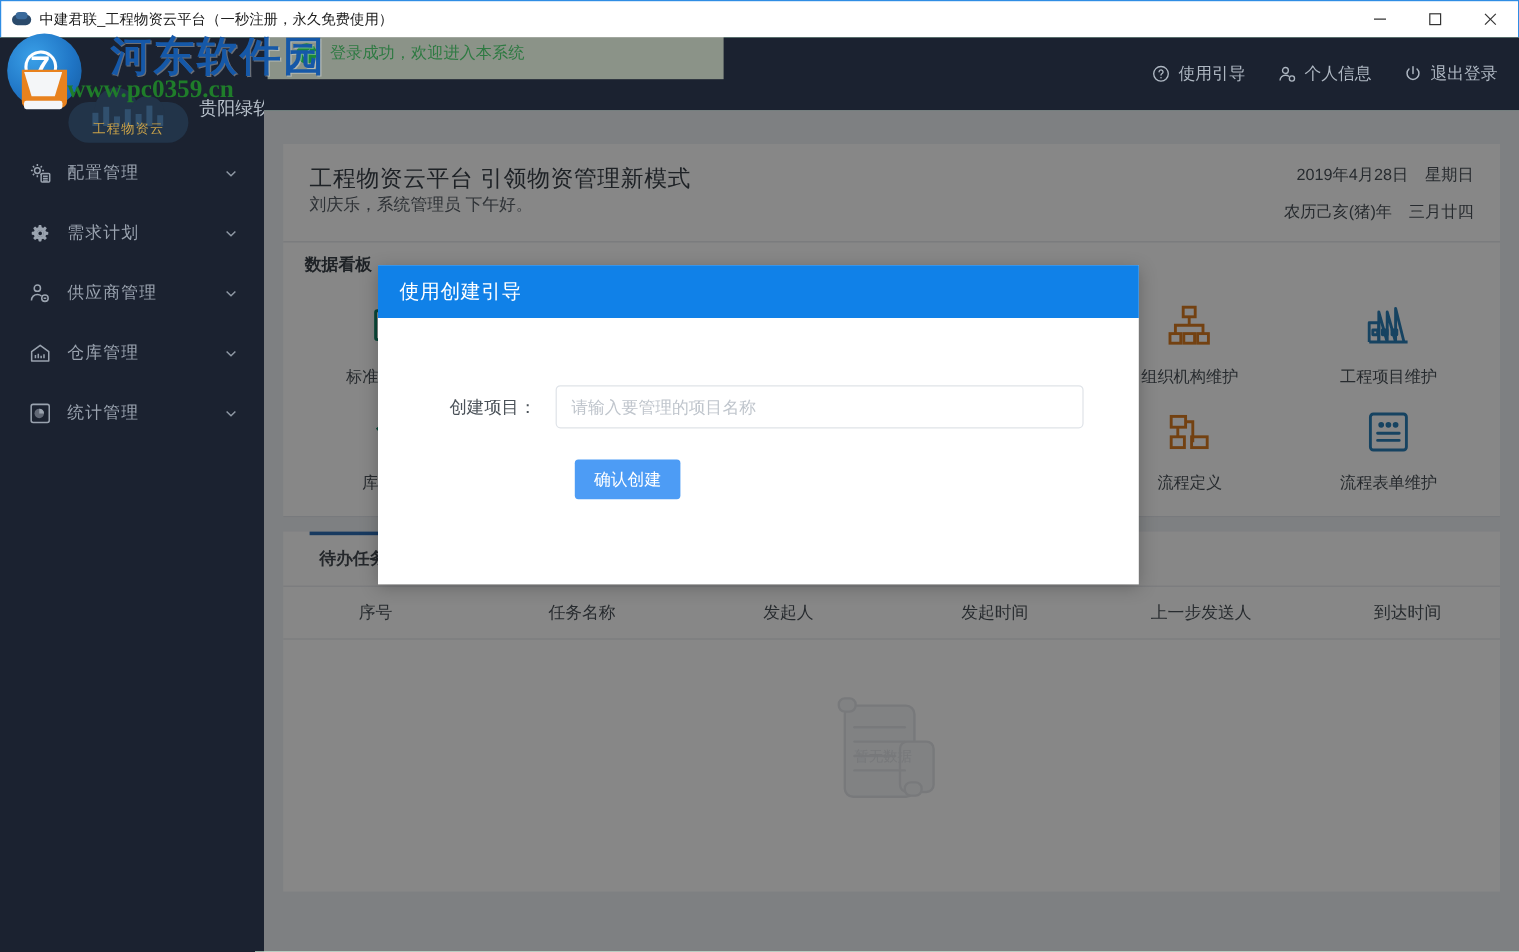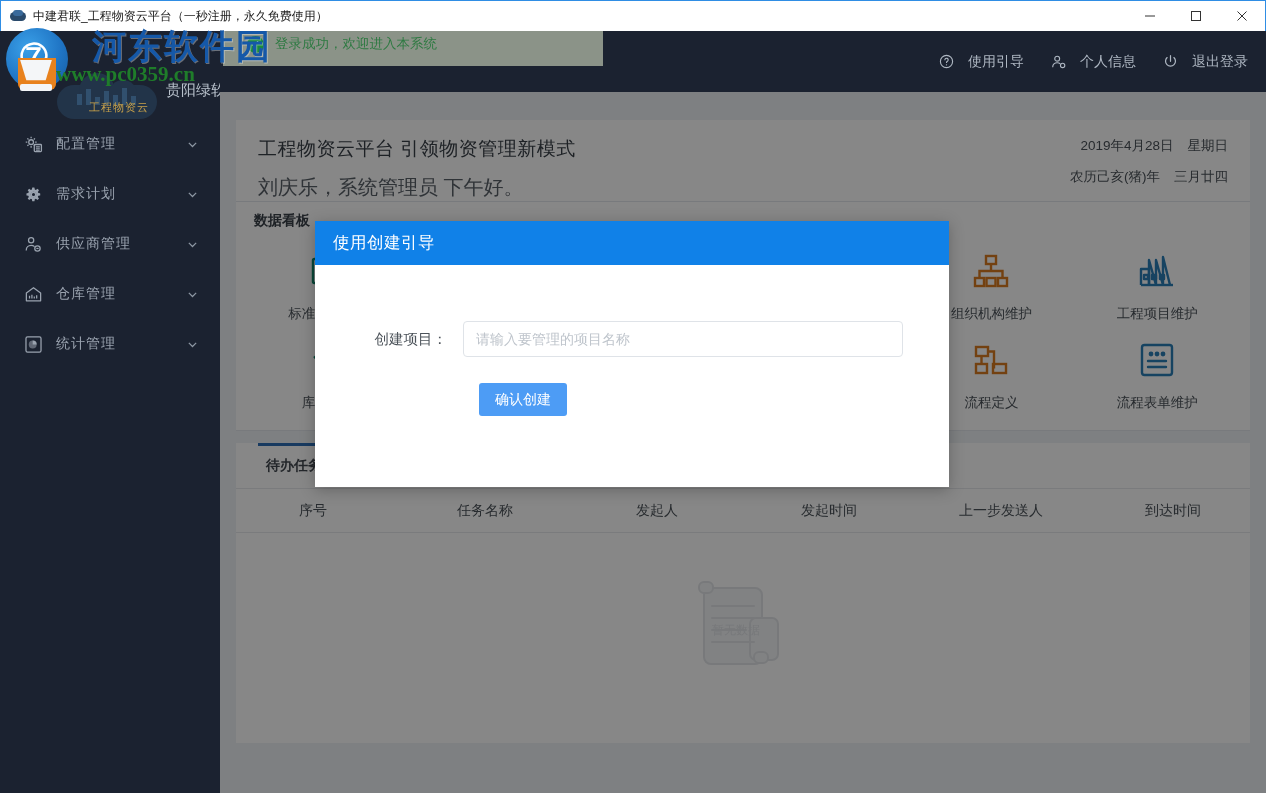--- a/index.html
+++ b/index.html
@@ -87,21 +87,21 @@
   .cloud-logo .c-sky {
     position: absolute; left: 16px; top: 12px;
     width: 70px; height: 20px;
     overflow: hidden;
   }
   .cloud-logo .c-sky i {
     position: absolute; bottom: 0; width: 5px;
     background: #31506e; display: block;
   }
   .cloud-logo .c-text {
-    position: absolute; left: 12px; top: 27px; width: 100px;
+    position: absolute; left: 0; top: 27px; width: 100px;
     text-align: center; font-size: 11px; color: #c9a24a;
     font-family: "Liberation Serif", serif; letter-spacing: 1px;
     white-space: nowrap;
   }
   .company {
     position: absolute; left: 166px; top: 50px;
     font-size: 15px; color: #b9c2cc;
     white-space: nowrap;
   }
   .menu { margin-top: 18px; }
@@ -126,21 +126,21 @@
   .topbar {
     position: absolute; left: 220px; top: 31px;
     width: 1046px; height: 61px;
     background: #1b2230;
   }
   .top-actions {
     position: absolute; right: 18px; top: 0; height: 61px;
     display: flex; align-items: center; gap: 26px;
   }
   .top-action {
-    display: flex; align-items: center; gap: 14px;
+    display: flex; align-items: center; gap: 7px;
     color: #aeb7c2; font-size: 14px; cursor: pointer;
     white-space: nowrap;
   }
   .top-action .ta-ico {
     width: 16px; height: 16px;
     display: flex; align-items: center; justify-content: center;
   }
 
   
   .toast {
@@ -193,21 +193,21 @@
     background: #ffffff;
     height: 82px; position: relative;
     padding: 16px 22px 0 22px;
     border-bottom: 1px solid #e3e7ec;
   }
   .welcome h1 {
     font-size: 19px; font-weight: normal; color: #3a4149;
     letter-spacing: 0.5px;
   }
   .welcome .sub {
-    margin-top: 12px; font-size: 20px; color: #5a6169;
+    margin-top: 0; font-size: 14px; color: #5a6169;
   }
   .welcome .date-box {
     position: absolute; right: 22px; top: 17px;
     text-align: right;
   }
   .welcome .date-line {
     font-size: 13.5px; color: #4b5259; white-space: nowrap;
   }
   .welcome .date-line + .date-line { margin-top: 13px; }
   .welcome .date-line span.gap { display: inline-block; width: 14px; }

